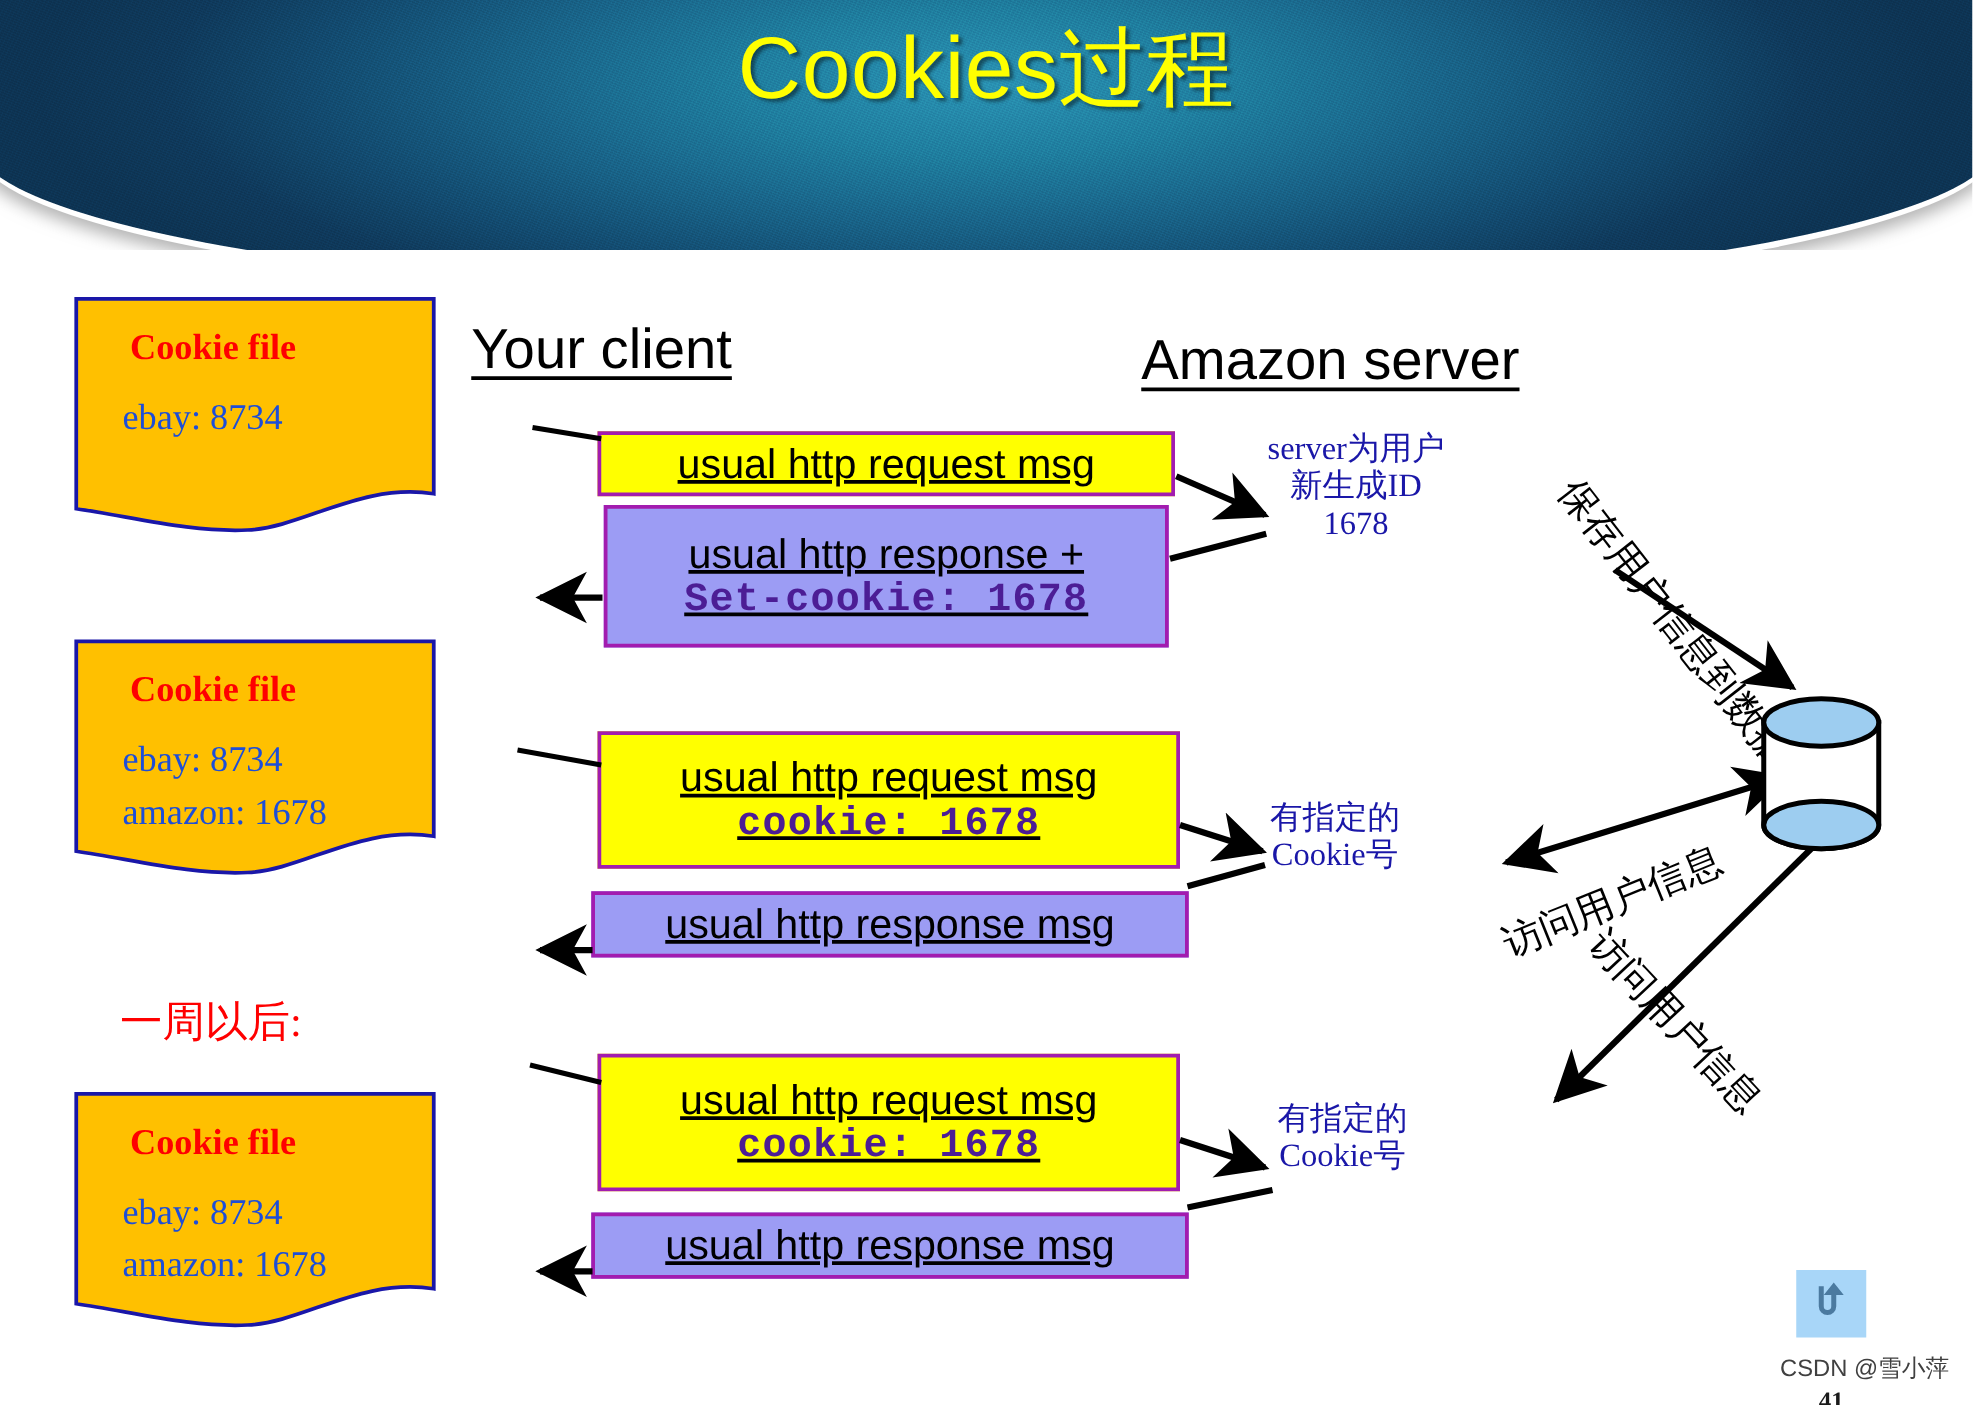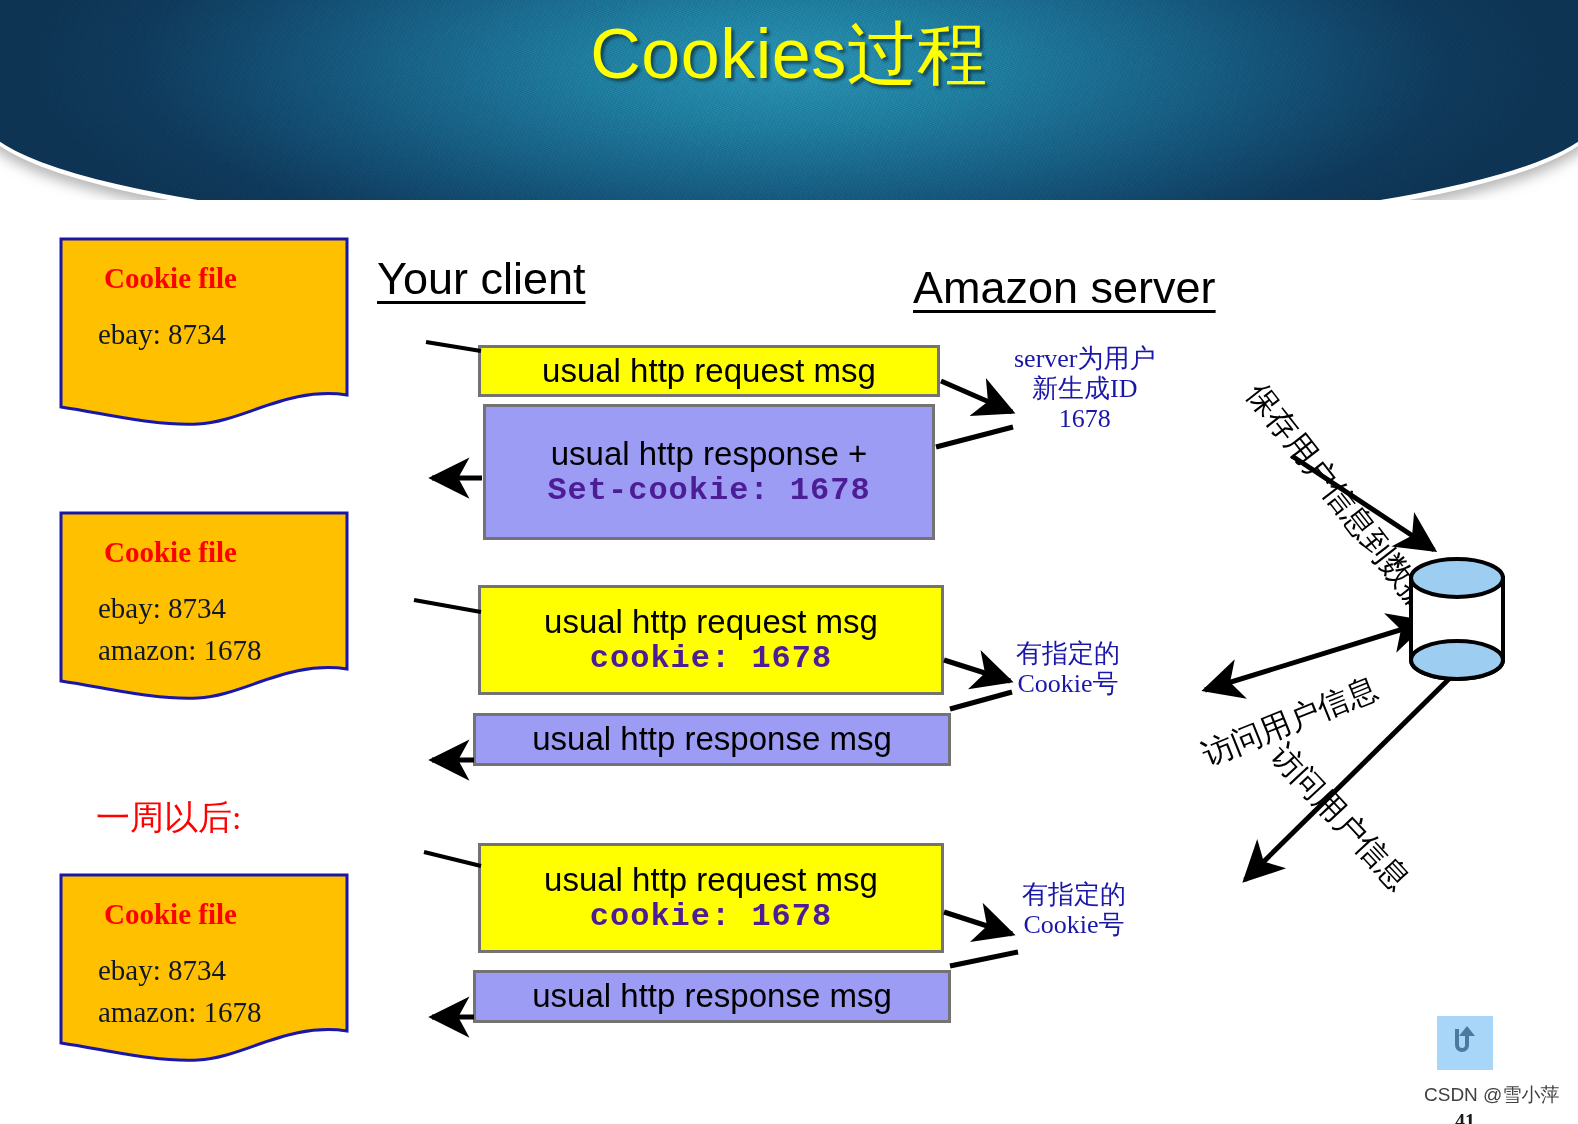--- a/index.html
+++ b/index.html
@@ -46,39 +46,40 @@
   
   .cookiefile{position:absolute;width:292px;height:192px;}
   .cookiefile svg{position:absolute;left:0;top:0;}
   .cf-title{
     position:absolute;left:46px;top:26px;
     color:#ff0000;font-weight:bold;font-size:29px;
     font-family:"Liberation Serif",serif;
   }
   .cf-line{
     position:absolute;left:40px;
-    color:#0f172a;font-size:29px;
+    color:#1d4ed8;font-size:29px;
     font-family:"Liberation Serif",serif;
   }
 
   
   .colhead{
     position:absolute;color:#000;font-size:45px;
     font-family:"Liberation Sans",sans-serif;
     text-decoration:underline;text-underline-offset:7px;
     text-decoration-thickness:3px;
     white-space:nowrap;
     text-align:right;
   }
 
   
   .msgbox{
-    position:absolute;border:3px solid #737373;box-sizing:border-box;
+    position:absolute;border:3px solid #a21caf;box-sizing:border-box;
     display:flex;flex-direction:column;align-items:center;justify-content:center;
     font-family:"Liberation Sans",sans-serif;
+    text-decoration:underline;
   }
   .msgbox.req{background:#ffff00;}
   .msgbox.res{background:#9c9cf4;}
   .msg-line{font-size:33px;line-height:1.12;color:#000;white-space:nowrap;}
   .msg-mono{
     font-family:"Liberation Mono",monospace;font-weight:bold;
     font-size:32px;line-height:1.12;color:#4c1d95;white-space:nowrap;letter-spacing:1px;
   }
 
   
@@ -161,21 +162,21 @@
     <div class="cf-line" style="top:124px;">amazon: 1678</div>
   </div>
 
   <div class="colhead" style="left:377px;top:253px;">Your client</div>
   <div class="colhead" style="left:874px;top:262px;margin-left:39px;">Amazon server</div>
 
   <div class="msgbox req" style="left:478px;top:345px;width:462px;height:52px;">
     <div class="msg-line">usual http request msg</div>
   </div>
 
-  <div class="msgbox res" style="left:483px;top:404px;width:452px;height:136px;">
+  <div class="msgbox res" style="left:483px;top:404px;width:452px;height:114px;">
     <div class="msg-line">usual http response +</div>
     <div class="msg-mono">Set-cookie: 1678</div>
   </div>
 
   <div class="msgbox req" style="left:478px;top:585px;width:466px;height:110px;">
     <div class="msg-line">usual http request msg</div>
     <div class="msg-mono">cookie: 1678</div>
   </div>
 
   <div class="msgbox res" style="left:473px;top:713px;width:478px;height:53px;">

